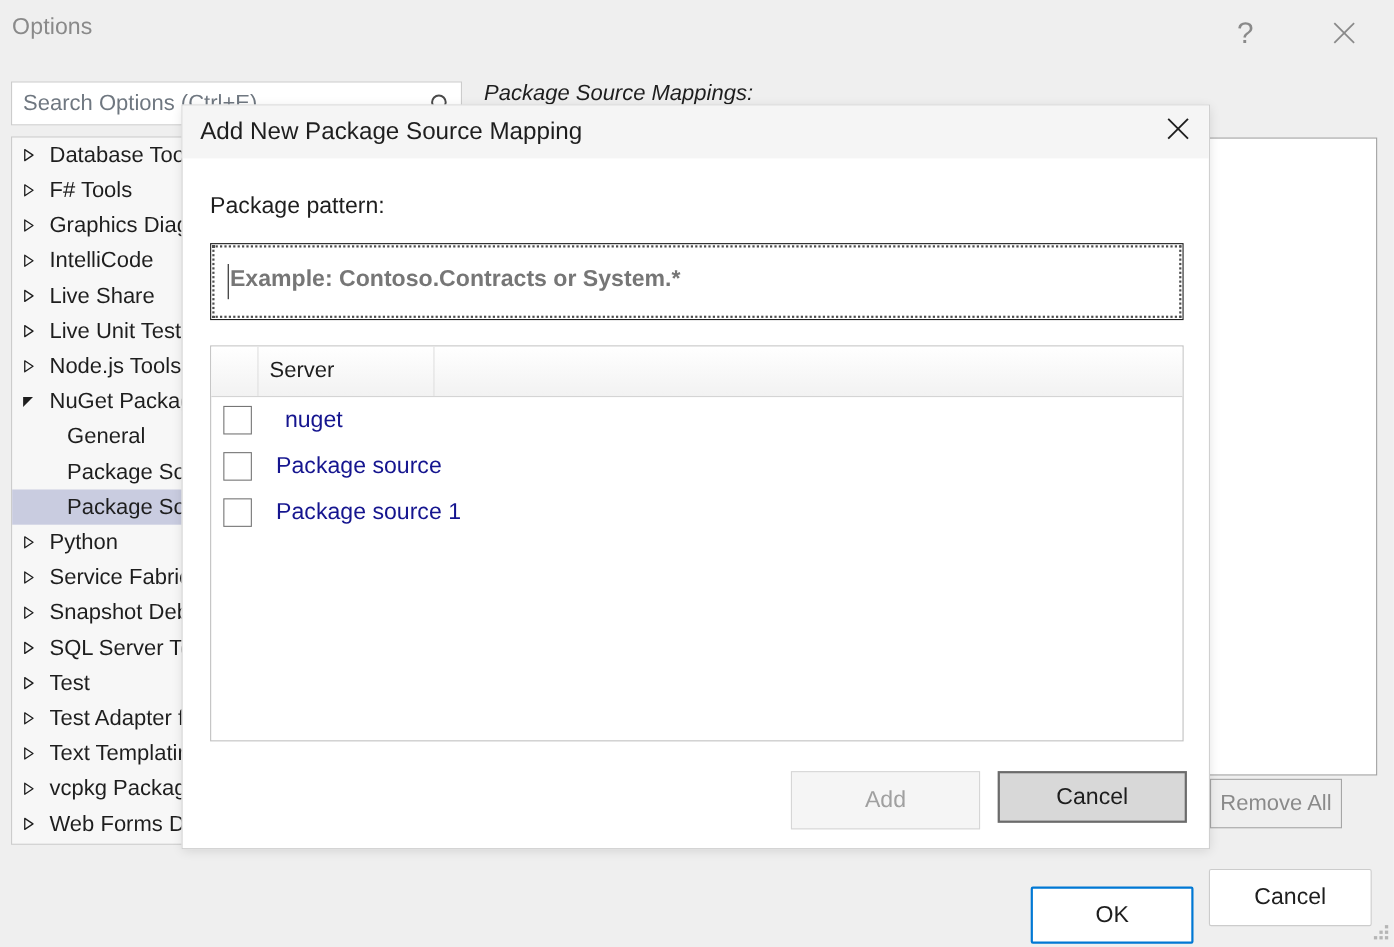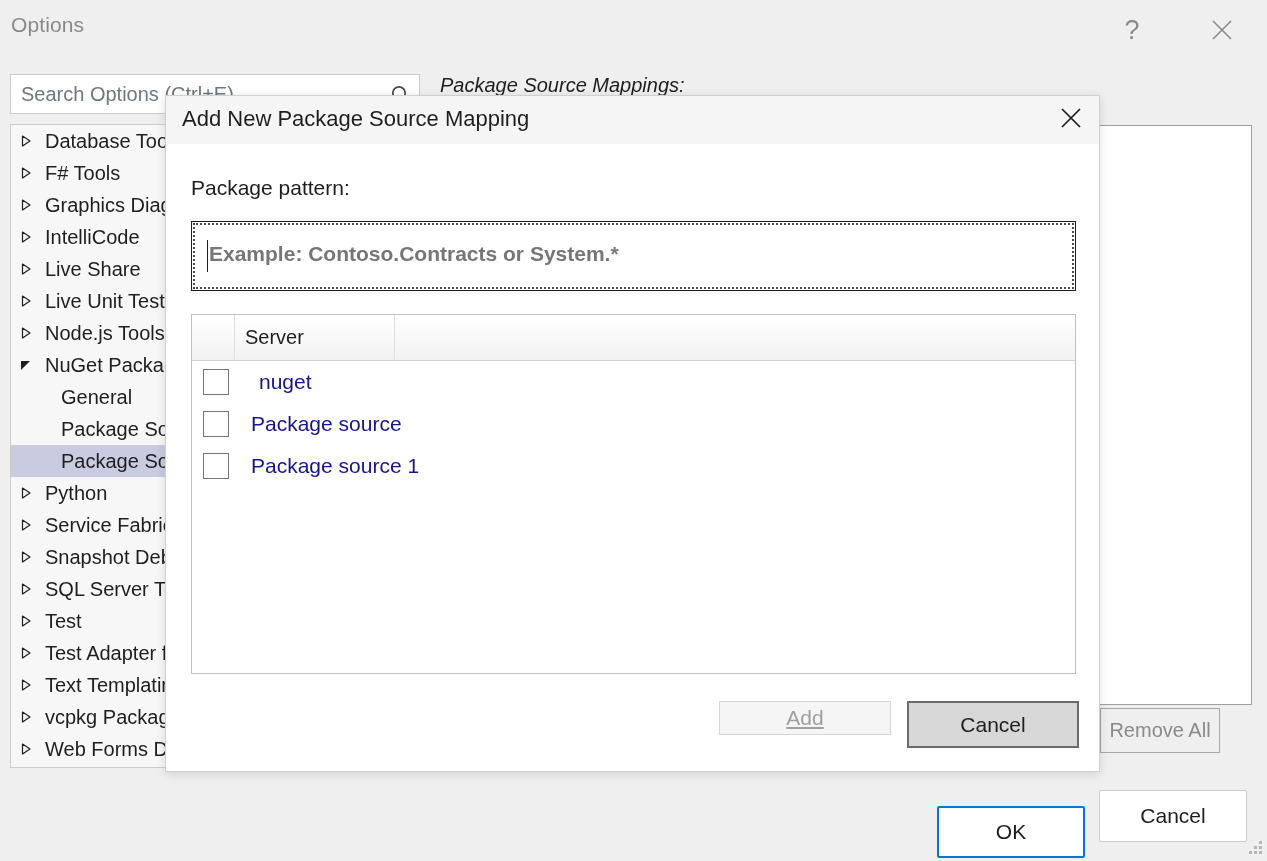--- a/index.html
+++ b/index.html
@@ -295,30 +295,29 @@
     font-size: 21px;
     color: #15158f;
     white-space: nowrap;
   }
   .source-row.indented .source-label { margin-left: 30px; }
 
   
   #add-button {
     position: absolute;
     left: 553px; top: 605px;
-    width: 172px; height: 34px;
+    width: 172px; height: 53px;
     background: #f5f5f5;
     border: 1px solid #d6d6d6;
     box-sizing: border-box;
     display: flex;
     align-items: center;
     justify-content: center;
     font-size: 21px;
     color: #a0a0a0;
-    text-decoration: underline;
   }
   #modal-cancel-button {
     position: absolute;
     left: 741px; top: 605px;
     width: 172px; height: 47px;
     background: #d8d8d8;
     border: 2px solid #6b6b6b;
     box-sizing: border-box;
     display: flex;
     align-items: center;

